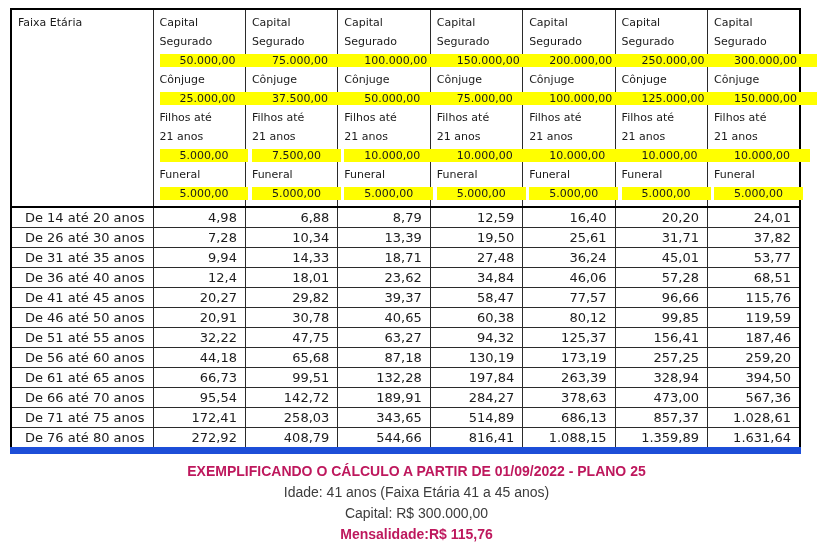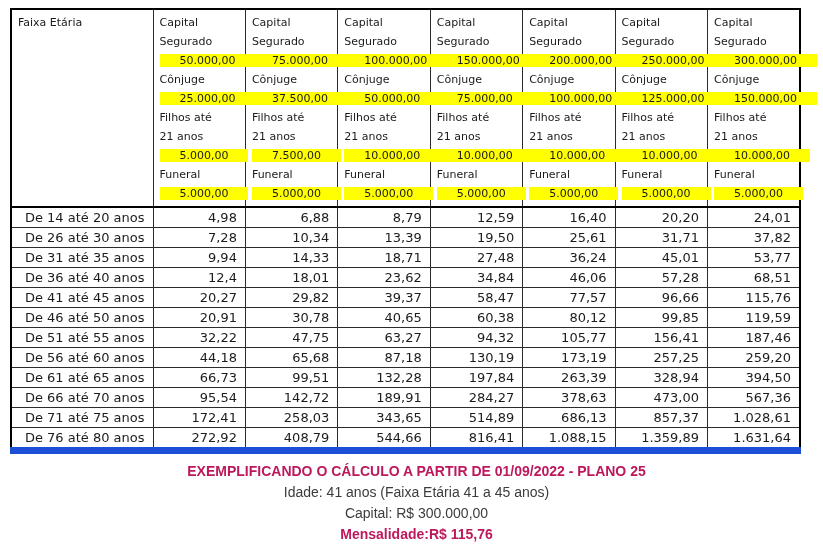--- a/index.html
+++ b/index.html
@@ -219,21 +219,21 @@
           <td class="price-cell">80,12</td>
           <td class="price-cell">99,85</td>
           <td class="price-cell">119,59</td>
         </tr>
         <tr>
           <td class="age-cell">De 51 até 55 anos</td>
           <td class="price-cell">32,22</td>
           <td class="price-cell">47,75</td>
           <td class="price-cell">63,27</td>
           <td class="price-cell">94,32</td>
-          <td class="price-cell">105,77</td>
+          <td class="price-cell">125,37</td>
           <td class="price-cell">156,41</td>
           <td class="price-cell">187,46</td>
         </tr>
         <tr>
           <td class="age-cell">De 56 até 60 anos</td>
           <td class="price-cell">44,18</td>
           <td class="price-cell">65,68</td>
           <td class="price-cell">87,18</td>
           <td class="price-cell">130,19</td>
           <td class="price-cell">173,19</td>

